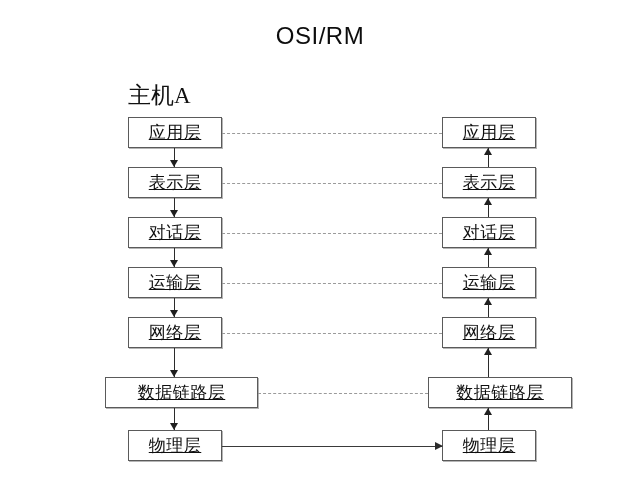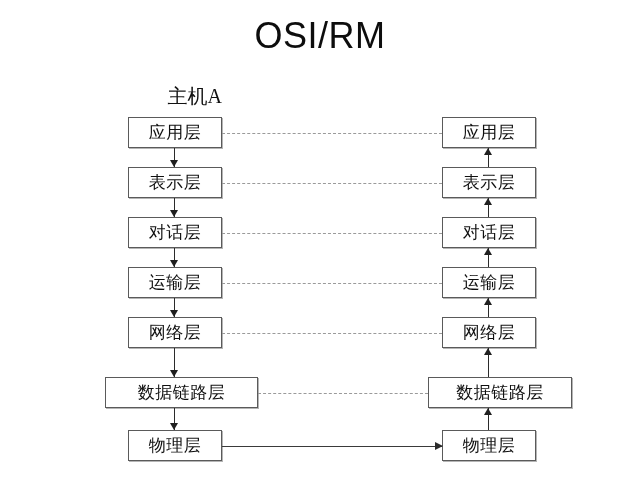--- a/index.html
+++ b/index.html
@@ -22,35 +22,35 @@
   }
 
   
   #title {
     position: absolute;
     left: 0;
     top: 14px;
     width: 640px;
     text-align: center;
     font-family: "Liberation Sans", "DejaVu Sans", sans-serif;
-    font-size: 36px;
+    font-size: 24px;
     font-weight: 400;
     color: #0d0d0d;
     letter-spacing: 0.5px;
     line-height: 44px;
     white-space: nowrap;
   }
 
   
   .col-header {
     position: absolute;
     font-family: "Liberation Serif", "DejaVu Serif", serif;
-    font-size: 20px;
+    font-size: 23px;
     color: #111111;
-    text-align: right;
+    text-align: left;
     white-space: nowrap;
     line-height: 20px;
   }
   #header-left  { left: 128px; top: 86px; width: 94px; }
   #header-right { left: 442px; top: 86px; width: 94px; }
 
   
   .layer-box {
     position: absolute;
     box-sizing: border-box;
@@ -58,20 +58,21 @@
     border: 1px solid #5a5a5a;
     box-shadow: 1px 1px 0 rgba(120,120,120,0.55);
     font-family: "Liberation Serif", "DejaVu Serif", serif;
     font-size: 17px;
     color: #0f0f0f;
     display: flex;
     align-items: center;
     justify-content: center;
     white-space: nowrap;
     letter-spacing: 0.5px;
+    text-decoration: underline;
   }
 
   
   .v-arrow {
     position: absolute;
     width: 9px;
   }
   .v-arrow .shaft {
     position: absolute;
     left: 4px;

